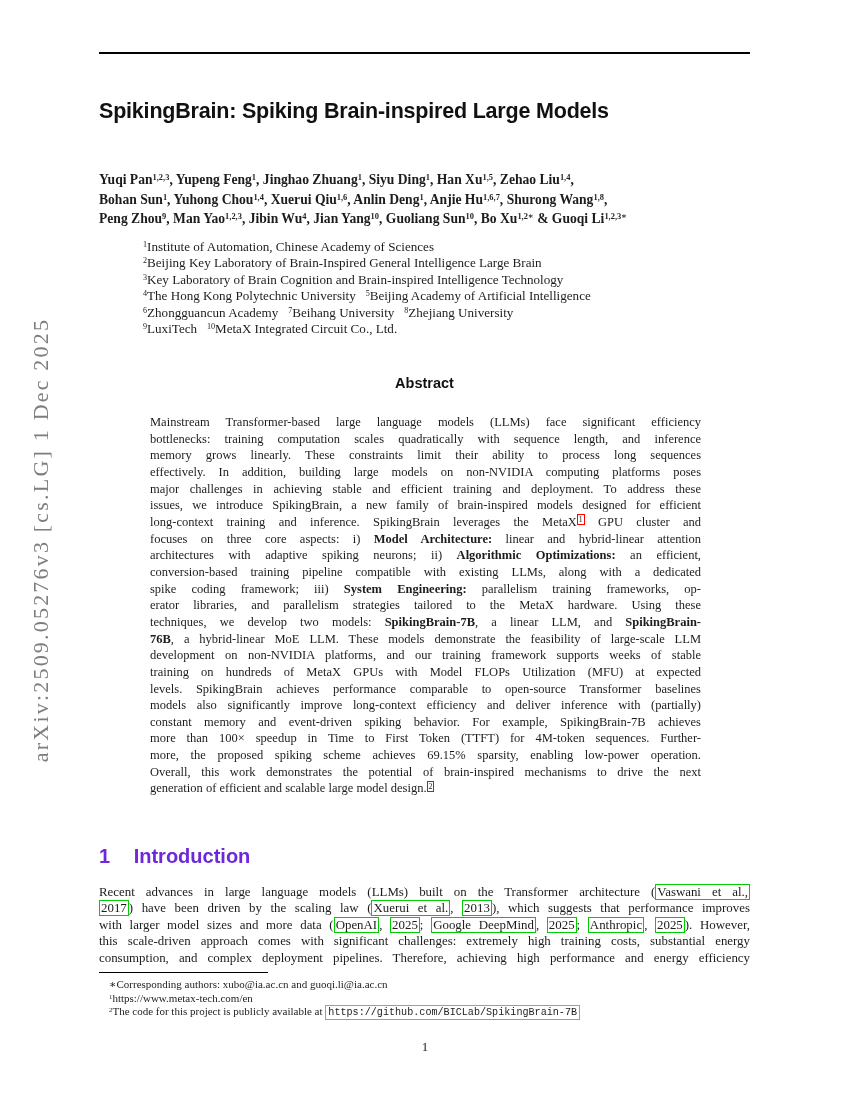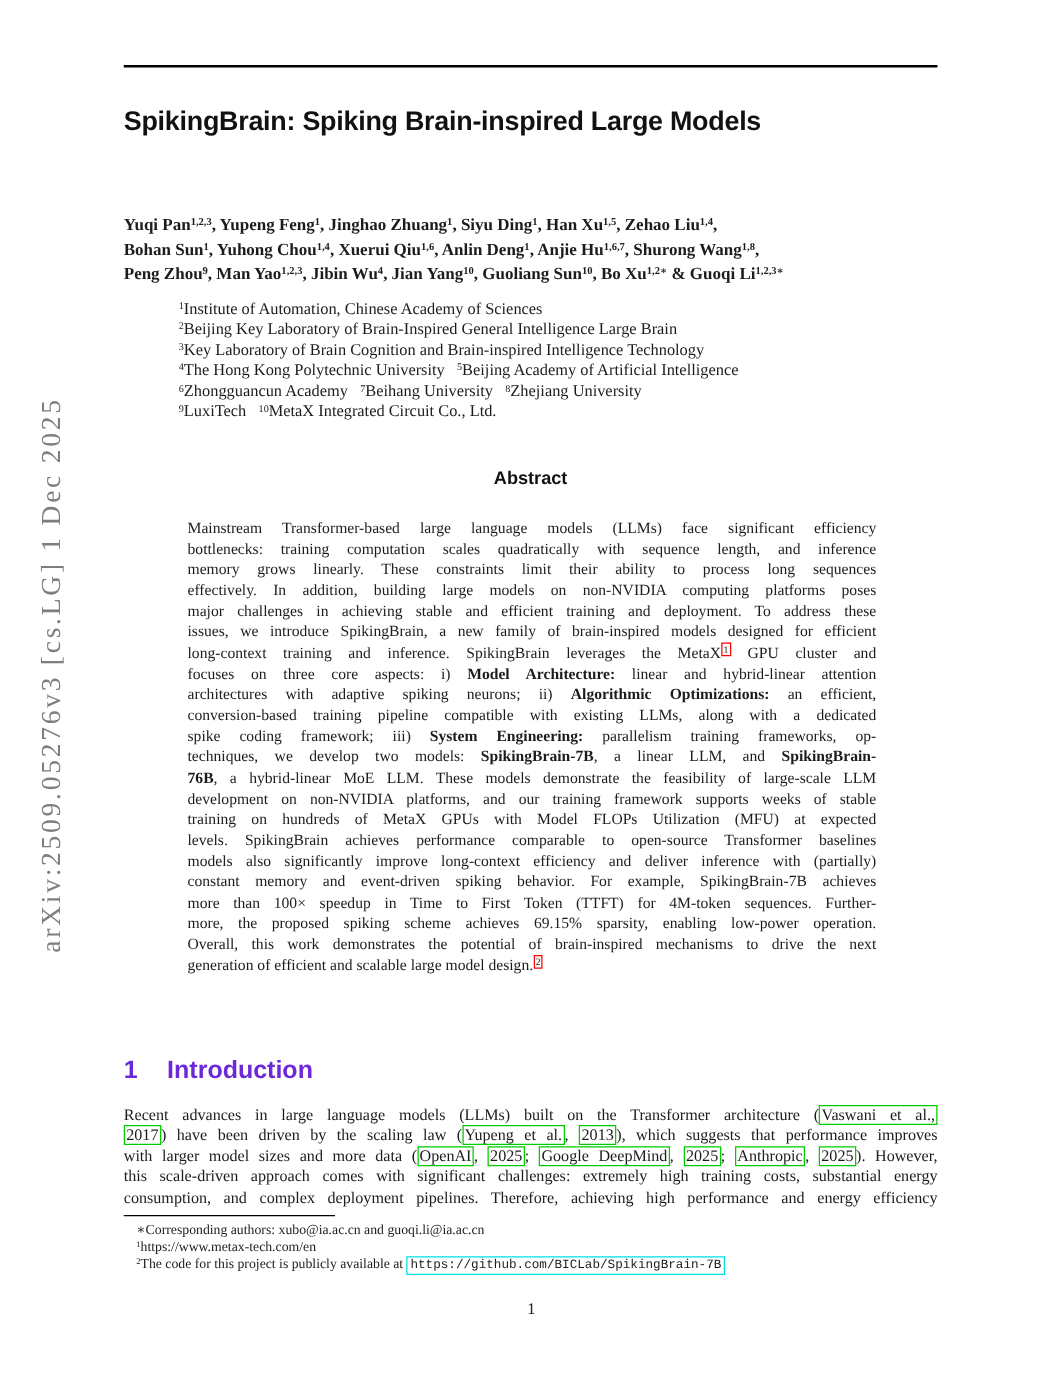--- a/index.html
+++ b/index.html
@@ -10,21 +10,21 @@
   .abs{position:absolute;}
   
   .stamp{
     left:-219px;top:527px;width:520px;text-align:center;
     transform:rotate(-90deg);transform-origin:center;
     font-size:22px;letter-spacing:2.2px;color:var(--stamp-text,#7e7e7e);
     white-space:nowrap;
   }
   .top-rule{left:99px;top:52px;width:651px;height:2px;background:#000;}
   .title{
-    left:99px;top:84px;width:680px;margin:0;
+    left:99px;top:98px;width:680px;margin:0;
     font-family:"Liberation Sans","DejaVu Sans",sans-serif;
     font-weight:700;font-size:21.5px;line-height:27px;letter-spacing:-0.2px;color:#111;
   }
   .authors{left:99px;top:170px;width:680px;font-weight:bold;font-size:13.6px;line-height:19.6px;}
   .affils{left:99px;top:239px;width:680px;font-size:13.1px;line-height:16.4px;}
   .affils .tline{white-space:pre-wrap;margin-left:44px;}
   .abstract-heading{
     left:99px;top:375px;width:651px;text-align:center;
     font-family:"Liberation Sans","DejaVu Sans",sans-serif;font-weight:700;font-size:14.5px;color:#111;
   }
@@ -77,39 +77,40 @@
       <div class="tline"><span class="run">bottlenecks: training computation scales quadratically with sequence length, and inference</span></div>
       <div class="tline"><span class="run">memory grows linearly. These constraints limit their ability to process long sequences</span></div>
       <div class="tline"><span class="run">effectively. In addition, building large models on non-NVIDIA computing platforms poses</span></div>
       <div class="tline"><span class="run">major challenges in achieving stable and efficient training and deployment. To address these</span></div>
       <div class="tline"><span class="run">issues, we introduce SpikingBrain, a new family of brain-inspired models designed for efficient</span></div>
       <div class="tline"><span class="run">long-context training and inference. SpikingBrain leverages the MetaX</span><sup class="run box-red">1</sup><span class="run"> GPU cluster and</span></div>
       <div class="tline"><span class="run">focuses on three core aspects: i) </span><span class="run b">Model Architecture:</span><span class="run"> linear and hybrid-linear attention</span></div>
       <div class="tline"><span class="run">architectures with adaptive spiking neurons; ii) </span><span class="run b">Algorithmic Optimizations:</span><span class="run"> an efficient,</span></div>
       <div class="tline"><span class="run">conversion-based training pipeline compatible with existing LLMs, along with a dedicated</span></div>
       <div class="tline"><span class="run">spike coding framework; iii) </span><span class="run b">System Engineering:</span><span class="run"> parallelism training frameworks, op-</span></div>
+      <div class="tline"><span class="run">erator libraries, and parallelism strategies tailored to the MetaX hardware. Using these</span></div>
       <div class="tline"><span class="run">techniques, we develop two models: </span><span class="run b">SpikingBrain-7B</span><span class="run">, a linear LLM, and </span><span class="run b">SpikingBrain-</span></div>
       <div class="tline"><span class="run b">76B</span><span class="run">, a hybrid-linear MoE LLM. These models demonstrate the feasibility of large-scale LLM</span></div>
       <div class="tline"><span class="run">development on non-NVIDIA platforms, and our training framework supports weeks of stable</span></div>
       <div class="tline"><span class="run">training on hundreds of MetaX GPUs with Model FLOPs Utilization (MFU) at expected</span></div>
       <div class="tline"><span class="run">levels. SpikingBrain achieves performance comparable to open-source Transformer baselines</span></div>
       <div class="tline"><span class="run">models also significantly improve long-context efficiency and deliver inference with (partially)</span></div>
       <div class="tline"><span class="run">constant memory and event-driven spiking behavior. For example, SpikingBrain-7B achieves</span></div>
       <div class="tline"><span class="run">more than 100× speedup in Time to First Token (TTFT) for 4M-token sequences. Further-</span></div>
       <div class="tline"><span class="run">more, the proposed spiking scheme achieves 69.15% sparsity, enabling low-power operation.</span></div>
       <div class="tline"><span class="run">Overall, this work demonstrates the potential of brain-inspired mechanisms to drive the next</span></div>
       <div class="tline"><span class="run">generation of efficient and scalable large model design.</span><sup class="run box-red">2</sup></div>
     </div>
   <div class="abs section-heading">
     <span class="sec-num">1</span>
     <span class="sec-label">Introduction</span>
   </div>
   <div class="abs intro-par just-all">
       <div class="tline"><span class="run">Recent advances in large language models (LLMs) built on the Transformer architecture (</span><span class="run box-green">Vaswani et al.,</span></div>
-      <div class="tline"><span class="run box-green">2017</span><span class="run">) have been driven by the scaling law (</span><span class="run box-green">Yupeng et al.</span><span class="run">, </span><span class="run box-green">2013</span><span class="run">), which suggests that performance improves</span></div>
+      <div class="tline"><span class="run box-green">2017</span><span class="run">) have been driven by the scaling law (</span><span class="run box-green">Xuerui et al.</span><span class="run">, </span><span class="run box-green">2013</span><span class="run">), which suggests that performance improves</span></div>
       <div class="tline"><span class="run">with larger model sizes and more data (</span><span class="run box-green">OpenAI</span><span class="run">, </span><span class="run box-green">2025</span><span class="run">; </span><span class="run box-green">Google DeepMind</span><span class="run">, </span><span class="run box-green">2025</span><span class="run">; </span><span class="run box-green">Anthropic</span><span class="run">, </span><span class="run box-green">2025</span><span class="run">). However,</span></div>
       <div class="tline"><span class="run">this scale-driven approach comes with significant challenges: extremely high training costs, substantial energy</span></div>
       <div class="tline"><span class="run">consumption, and complex deployment pipelines. Therefore, achieving high performance and energy efficiency</span></div>
     </div>
   <div class="abs fn-rule"></div>
   <div class="abs footnotes">
       <div class="tline"><span class="run">∗</span><span class="run">Corresponding authors: xubo@ia.ac.cn and guoqi.li@ia.ac.cn</span></div>
       <div class="tline"><sup class="run">1</sup><span class="run">https://www.metax-tech.com/en</span></div>
       <div class="tline"><sup class="run">2</sup><span class="run">The code for this project is publicly available at </span><span class="run mono box-cyan">https://github.com/BICLab/SpikingBrain-7B</span></div>
     </div>

